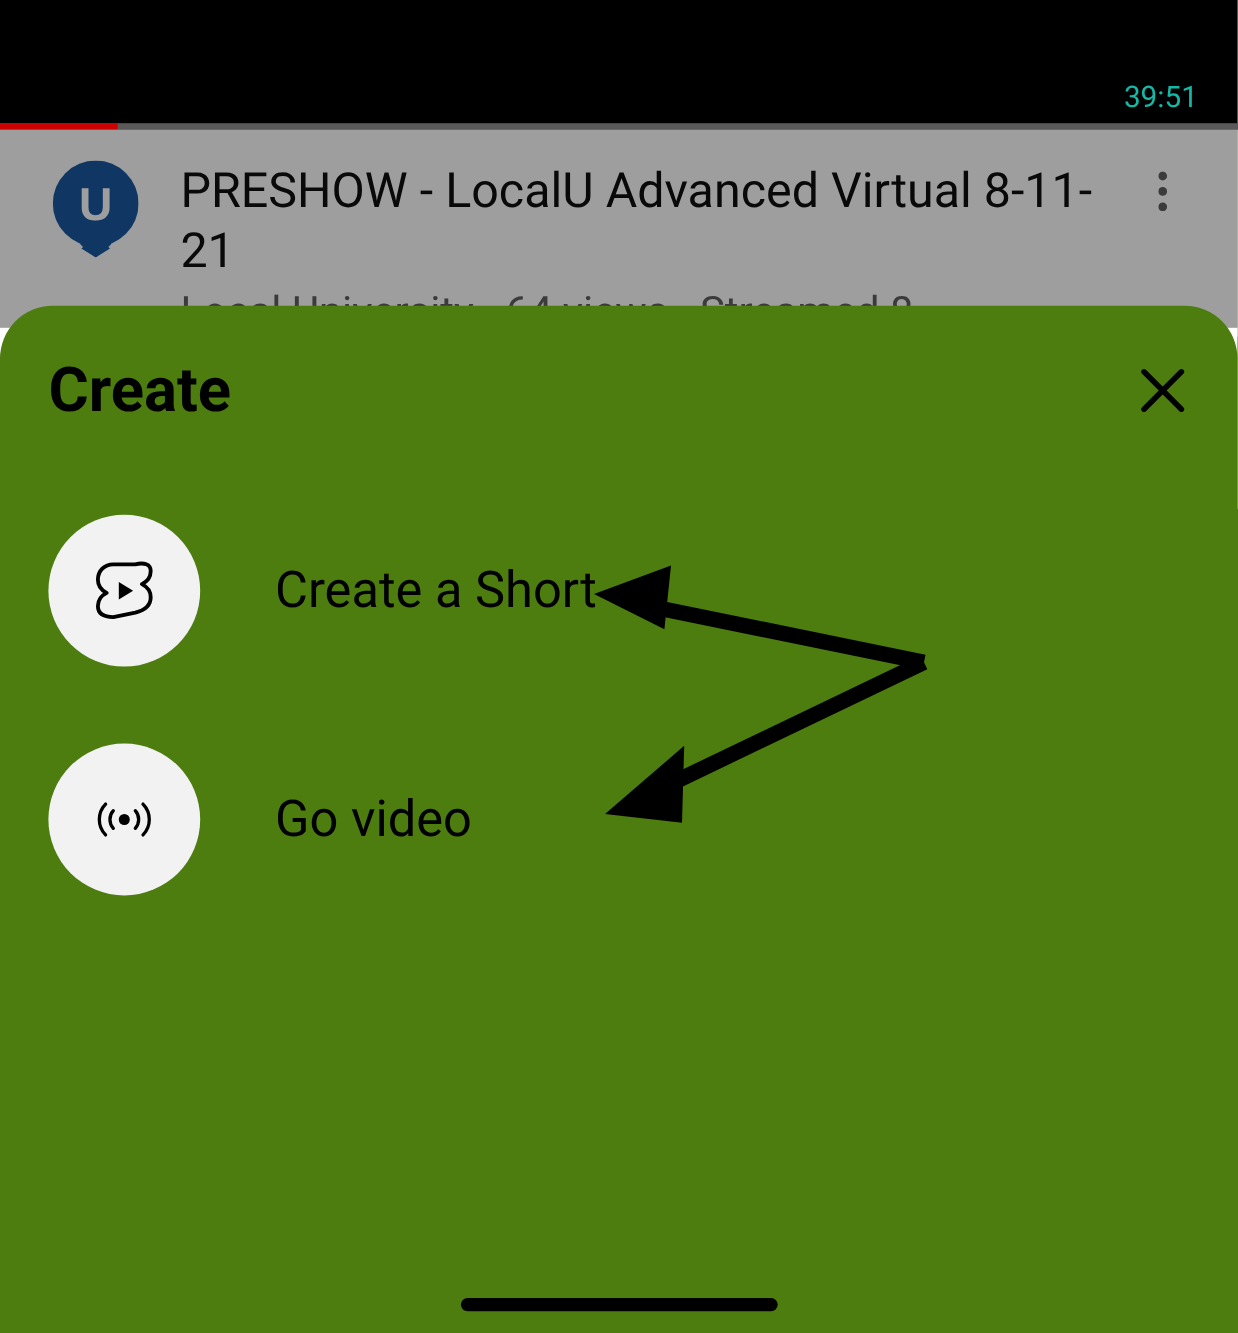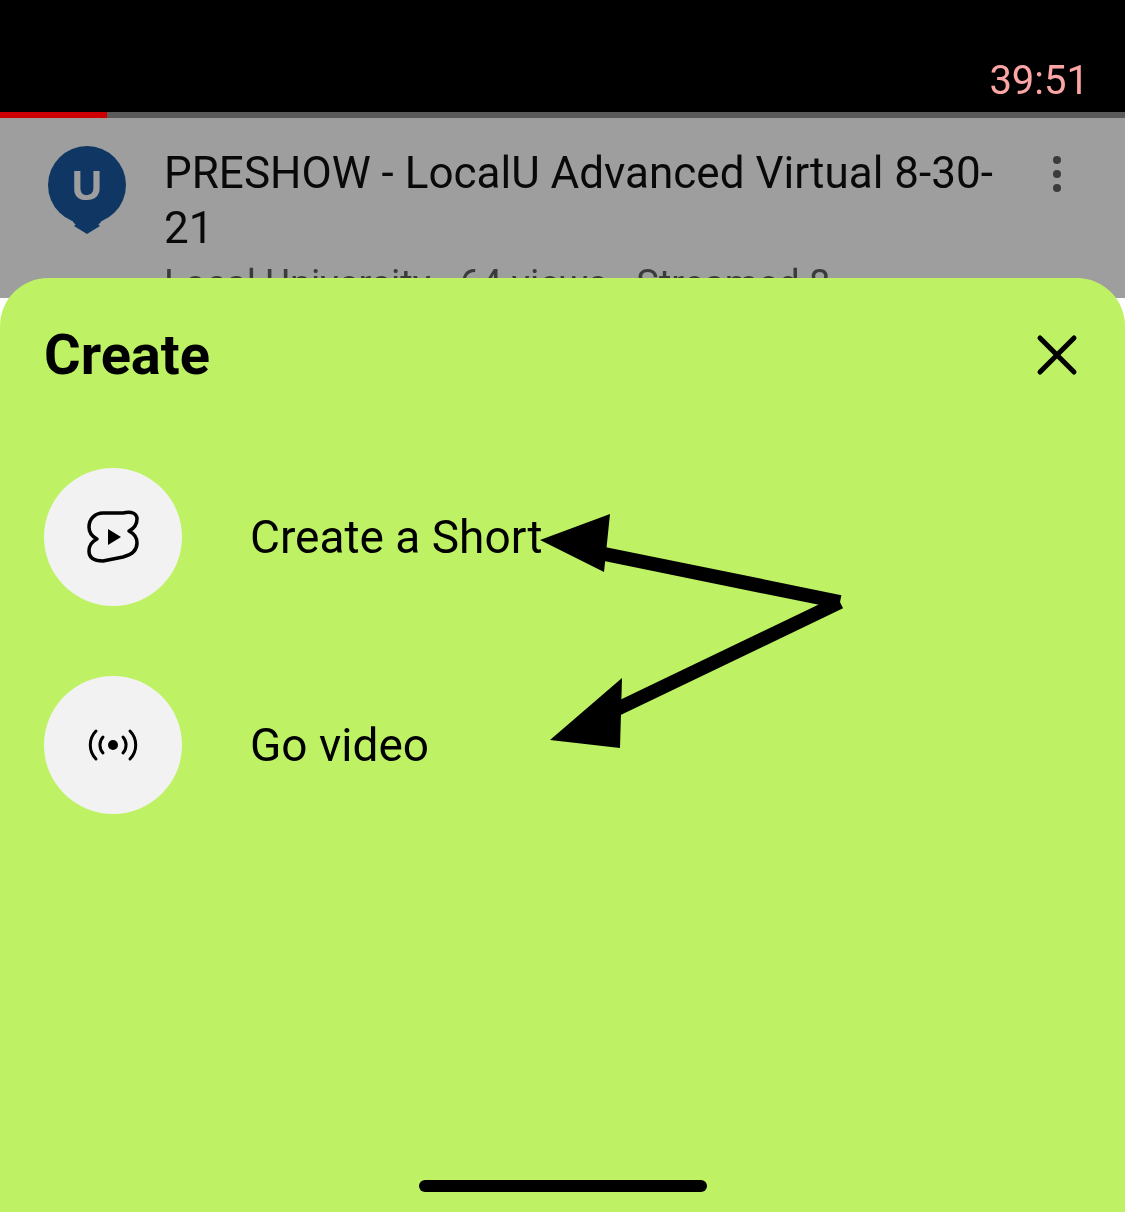--- a/index.html
+++ b/index.html
@@ -20,22 +20,22 @@
     .video-player {
       width: 100%;
       height: 118px;
       background: #000000;
       position: relative;
     }
     .video-duration {
       position: absolute;
       bottom: 14px;
       right: 36px;
-      color: #fca5a5;
-      font-size: 40px;
+      color: #14b8a6;
+      font-size: 27px;
       font-weight: 400;
     }
     .progress-bar {
       position: absolute;
       bottom: 0;
       left: 0;
       width: 100%;
       height: 6px;
       background: #5a5a5a;
     }
@@ -106,21 +106,21 @@
       background: rgba(0,0,0,0.38);
       pointer-events: none;
     }
     
     
     .bottom-sheet {
       position: absolute;
       left: 0;
       bottom: 0;
       width: 100%;
-      background: #bef264;
+      background: #4d7c0f;
       border-top-left-radius: 48px;
       border-top-right-radius: 48px;
       padding: 44px 44px 36px 44px;
     }
     .sheet-header {
       display: flex;
       justify-content: space-between;
       align-items: center;
       margin-bottom: 80px;
     }
@@ -210,21 +210,21 @@
 <div class="video-info">
   <div class="channel-avatar">
     <svg viewBox="0 0 78 88">
       <circle cx="39" cy="39" r="39" fill="#1a5aa1"></circle>
       <path d="M 39 68 L 26 80 L 39 88 L 52 80 Z" fill="#1a5aa1"></path>
       <path d="M 25 76 Q 39 92 53 76 L 53 60 L 25 60 Z" fill="#1a5aa1"></path>
       <text x="39" y="54" text-anchor="middle" fill="#ffffff" font-size="42" font-weight="700" font-family="Arial">U</text>
     </svg>
   </div>
   <div class="video-details">
-    <div class="video-title">PRESHOW  - LocalU Advanced Virtual 8-30-21</div>
+    <div class="video-title">PRESHOW  - LocalU Advanced Virtual 8-11-21</div>
     <div class="video-meta">Local University · 64 views · Streamed 8</div>
   </div>
   <div class="more-icon">
     <svg viewBox="0 0 8 36">
       <circle cx="4" cy="4" r="4" fill="#606060"></circle>
       <circle cx="4" cy="18" r="4" fill="#606060"></circle>
       <circle cx="4" cy="32" r="4" fill="#606060"></circle>
     </svg>
   </div>
 </div>

